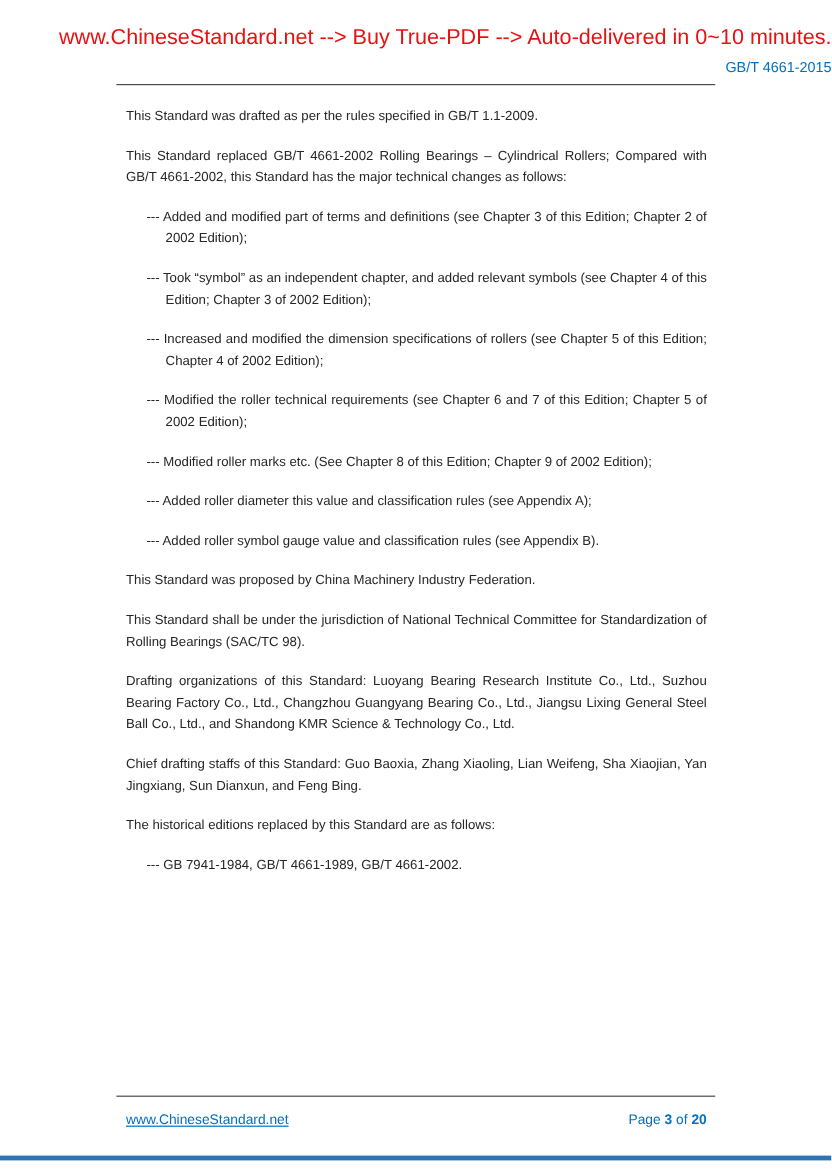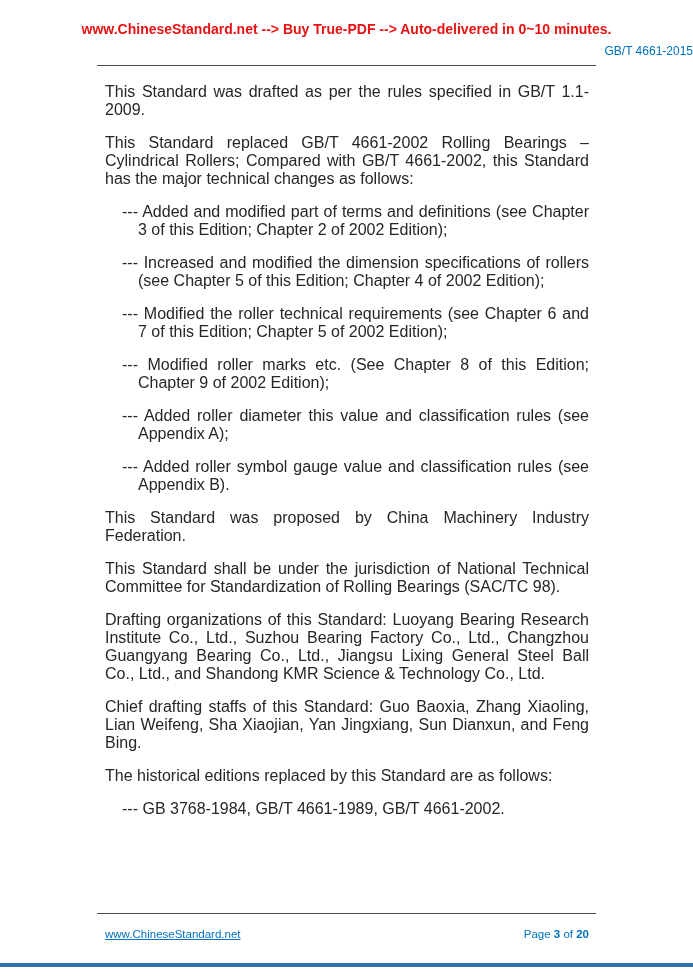--- a/index.html
+++ b/index.html
@@ -8,25 +8,24 @@
     position: relative;
     width: 693px;
     height: 980px;
     margin: 0 auto;
     background: #ffffff;
     font-family: "Liberation Sans", "DejaVu Sans", sans-serif;
     overflow: hidden;
   }
   .promo {
     padding-top: 21px;
-    text-align: center;
+    text-align: right;
     color: var(--promo-red, #e81111);
-    font-size: 14px;
+    font-size: 18px;
     cursor: pointer;
-    font-weight: bold;
   }
   .doc-num {
     margin-top: 7px;
     text-align: right;
     color: var(--standard-blue, #0070c0);
     font-size: 12px;
     padding-left: 16px;
   }
   .rule {
     border: none;
@@ -37,21 +36,21 @@
   .title {
     margin: 30px 0 0 0;
     text-align: center;
     font-size: 16.5px;
     font-weight: 700;
     color: #1a1a1a;
     letter-spacing: 0.3px;
   }
   .content {
     margin: 17px 104px 0 105px;
-    font-size: 16px;
+    font-size: 11px;
     line-height: 18px;
     color: var(--body-text, #262626);
   }
   .para {
     margin: 15px 0 0 0;
     text-align: justify;
   }
   .item {
     margin: 15px 0 0 17px;
     padding-left: 16px;
@@ -100,31 +99,32 @@
 
   <div class="promo">www.ChineseStandard.net --&gt; Buy True-PDF --&gt; Auto-delivered in 0~10 minutes.</div>
   <div class="doc-num">GB/T 4661-2015</div>
   <div class="rule"></div>
 
 
   <main class="content">
     <p class="para">This Standard was drafted as per the rules specified in GB/T 1.1-2009.</p>
     <p class="para">This Standard replaced GB/T 4661-2002 Rolling Bearings – Cylindrical Rollers; Compared with GB/T 4661-2002, this Standard has the major technical changes as follows:</p>
     <p class="item">--- Added and modified part of terms and definitions (see Chapter 3 of this Edition; Chapter 2 of 2002 Edition);</p>
+    <p class="item">--- Took “symbol” as an independent chapter, and added relevant symbols (see Chapter 4 of this Edition; Chapter 3 of 2002 Edition);</p>
     <p class="item">--- Increased and modified the dimension specifications of rollers (see Chapter 5 of this Edition; Chapter 4 of 2002 Edition);</p>
     <p class="item">--- Modified the roller technical requirements (see Chapter 6 and 7 of this Edition; Chapter 5 of 2002 Edition);</p>
     <p class="item">--- Modified roller marks etc. (See Chapter 8 of this Edition; Chapter 9 of 2002 Edition);</p>
     <p class="item">--- Added roller diameter this value and classification rules (see Appendix A);</p>
     <p class="item">--- Added roller symbol gauge value and classification rules (see Appendix B).</p>
     <p class="para">This Standard was proposed by China Machinery Industry Federation.</p>
     <p class="para">This Standard shall be under the jurisdiction of National Technical Committee for Standardization of Rolling Bearings (SAC/TC 98).</p>
     <p class="para">Drafting organizations of this Standard: Luoyang Bearing Research Institute Co., Ltd., Suzhou Bearing Factory Co., Ltd., Changzhou Guangyang Bearing Co., Ltd., Jiangsu Lixing General Steel Ball Co., Ltd., and Shandong KMR Science &amp; Technology Co., Ltd.</p>
     <p class="para">Chief drafting staffs of this Standard: Guo Baoxia, Zhang Xiaoling, Lian Weifeng, Sha Xiaojian, Yan Jingxiang, Sun Dianxun, and Feng Bing.</p>
     <p class="para">The historical editions replaced by this Standard are as follows:</p>
-    <p class="item">--- GB 3768-1984, GB/T 4661-1989, GB/T 4661-2002.</p>
+    <p class="item">--- GB 7941-1984, GB/T 4661-1989, GB/T 4661-2002.</p>
   </main>
 
   <div class="rule footer-rule"></div>
 
   <div class="footer-row">
     <a class="site-link">www.ChineseStandard.net</a>
     <div class="page-info"><span>Page</span> <span class="bold">3</span> <span>of</span> <span class="bold">20</span></div>
   </div>
 
   <div class="accent-bar"></div>

